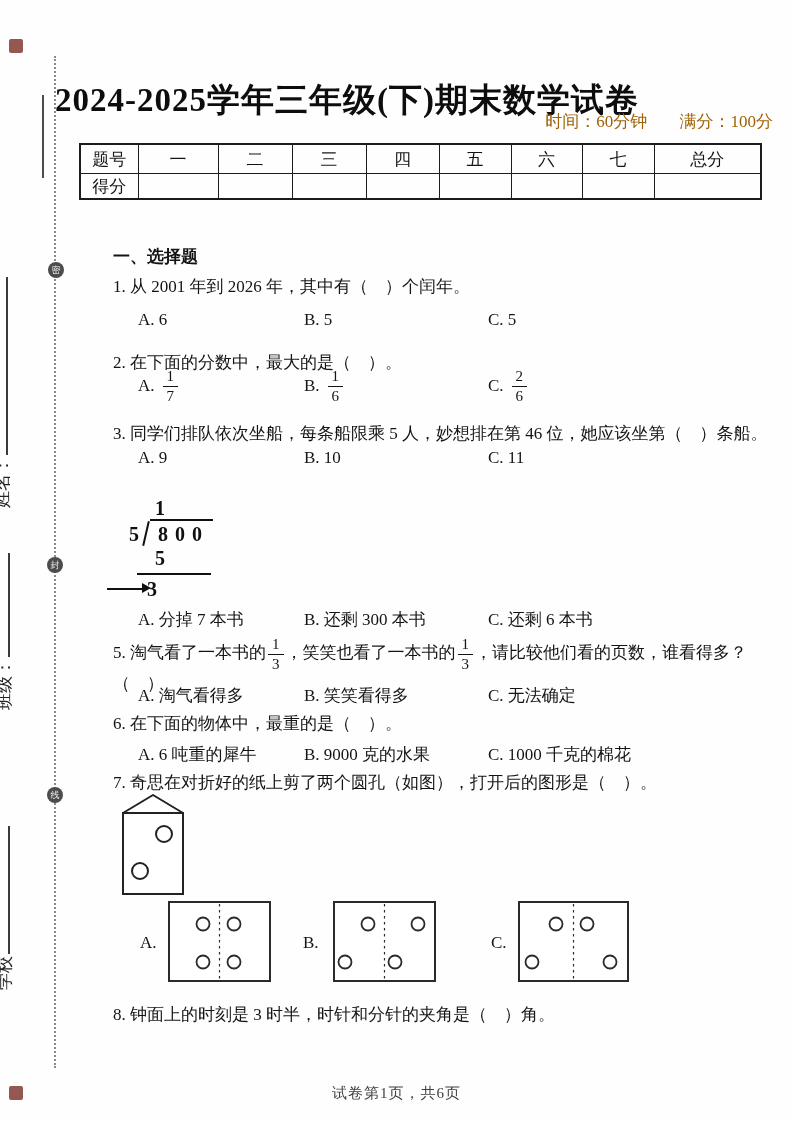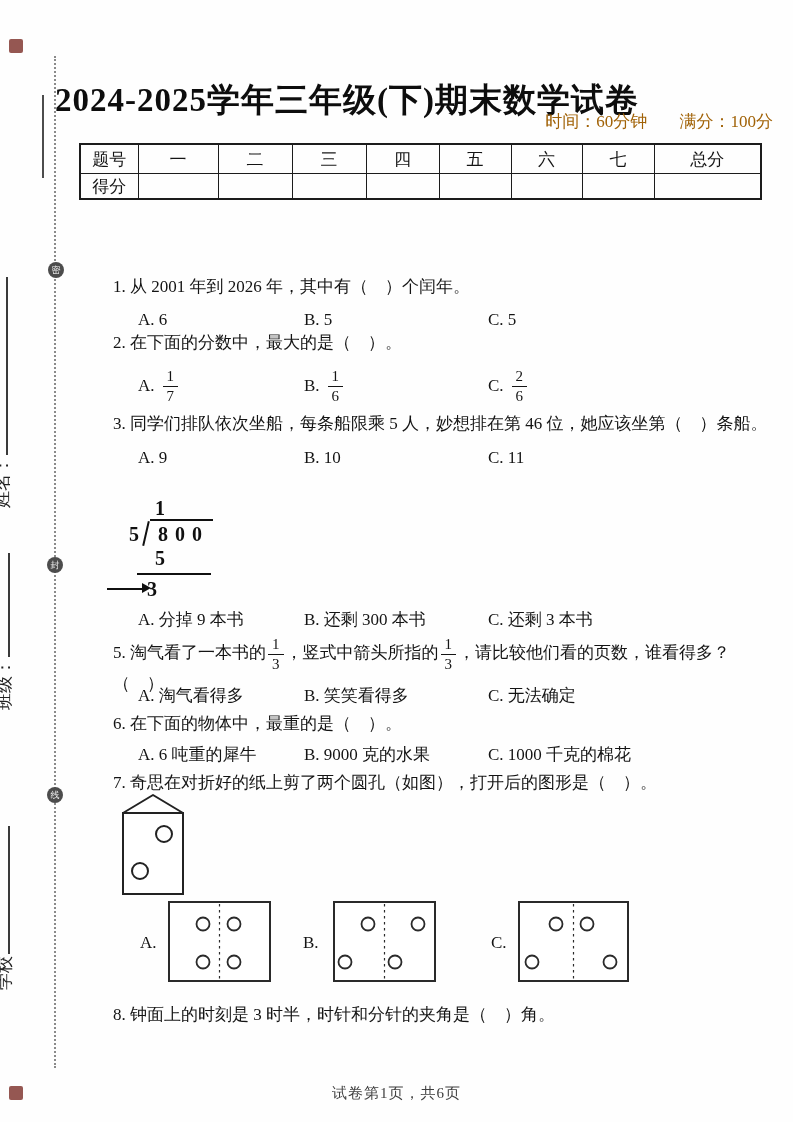--- a/index.html
+++ b/index.html
@@ -145,29 +145,30 @@
         <td></td>
         <td></td>
         <td></td>
         <td></td>
         <td></td>
         <td></td>
       </tr>
     </tbody>
   </table>
 
+  <div class="q sec" style="top:246px">一、选择题</div>
 
   <div class="q" style="top:276px">1. 从 2001 年到 2026 年，其中有（　）个闰年。</div>
   <div class="optrow" style="top:310px">
     <span class="opt oA">A. 6</span>
     <span class="opt oB">B. 5</span>
     <span class="opt oC">C. 5</span>
   </div>
 
-  <div class="q" style="top:332px">2. 在下面的分数中，最大的是（　）。</div>
+  <div class="q" style="top:352px">2. 在下面的分数中，最大的是（　）。</div>
   <div class="optrow" style="top:364px">
     <span class="opt oA fopt">
       <span>A.</span>
       <span class="frac">
           <span class="fn">1</span>
           <span class="fd">7</span>
         </span>
     </span>
     <span class="opt oB fopt">
       <span>B.</span>
@@ -178,21 +179,21 @@
     </span>
     <span class="opt oC fopt">
       <span>C.</span>
       <span class="frac">
           <span class="fn">2</span>
           <span class="fd">6</span>
         </span>
     </span>
   </div>
 
-  <div class="q" style="top:413px">3. 同学们排队依次坐船，每条船限乘 5 人，妙想排在第 46 位，她应该坐第（　）条船。</div>
+  <div class="q" style="top:423px">3. 同学们排队依次坐船，每条船限乘 5 人，妙想排在第 46 位，她应该坐第（　）条船。</div>
   <div class="optrow" style="top:448px">
     <span class="opt oA">A. 9</span>
     <span class="opt oB">B. 10</span>
     <span class="opt oC">C. 11</span>
   </div>
 
 
   <div class="division">
     <div class="dv-quot"><span>1</span></div>
     <div class="dv-main">
@@ -202,27 +203,27 @@
     </div>
     <div class="dv-sub"><span>5</span></div>
     <div class="dv-line"></div>
     <div class="dv-rem">
       <span class="dv-arrow"></span>
       <span class="dv-remval">3</span>
     </div>
   </div>
 
   <div class="optrow" style="top:608px">
-    <span class="opt oA">A. 分掉 9 本书</span>
+    <span class="opt oA">A. 分掉 7 本书</span>
     <span class="opt oB">B. 还剩 300 本书</span>
-    <span class="opt oC">C. 还剩 3 本书</span>
+    <span class="opt oC">C. 还剩 6 本书</span>
   </div>
 
   <div class="q q5p" style="top:636px">
-    <span>5. 淘气看了一本书的</span><span class="frac"><span class="fn">1</span><span class="fd">3</span></span><span>，竖式中箭头所指的</span><span class="frac"><span class="fn">1</span><span class="fd">3</span></span><span>，请比较他们看的页数，谁看得多？（　）</span>
+    <span>5. 淘气看了一本书的</span><span class="frac"><span class="fn">1</span><span class="fd">3</span></span><span>，笑笑也看了一本书的</span><span class="frac"><span class="fn">1</span><span class="fd">3</span></span><span>，请比较他们看的页数，谁看得多？（　）</span>
   </div>
   <div class="optrow" style="top:684px">
     <span class="opt oA">A. 淘气看得多</span>
     <span class="opt oB">B. 笑笑看得多</span>
     <span class="opt oC">C. 无法确定</span>
   </div>
 
   <div class="q" style="top:713px">6. 在下面的物体中，最重的是（　）。</div>
   <div class="optrow" style="top:743px">
     <span class="opt oA">A. 6 吨重的犀牛</span>

